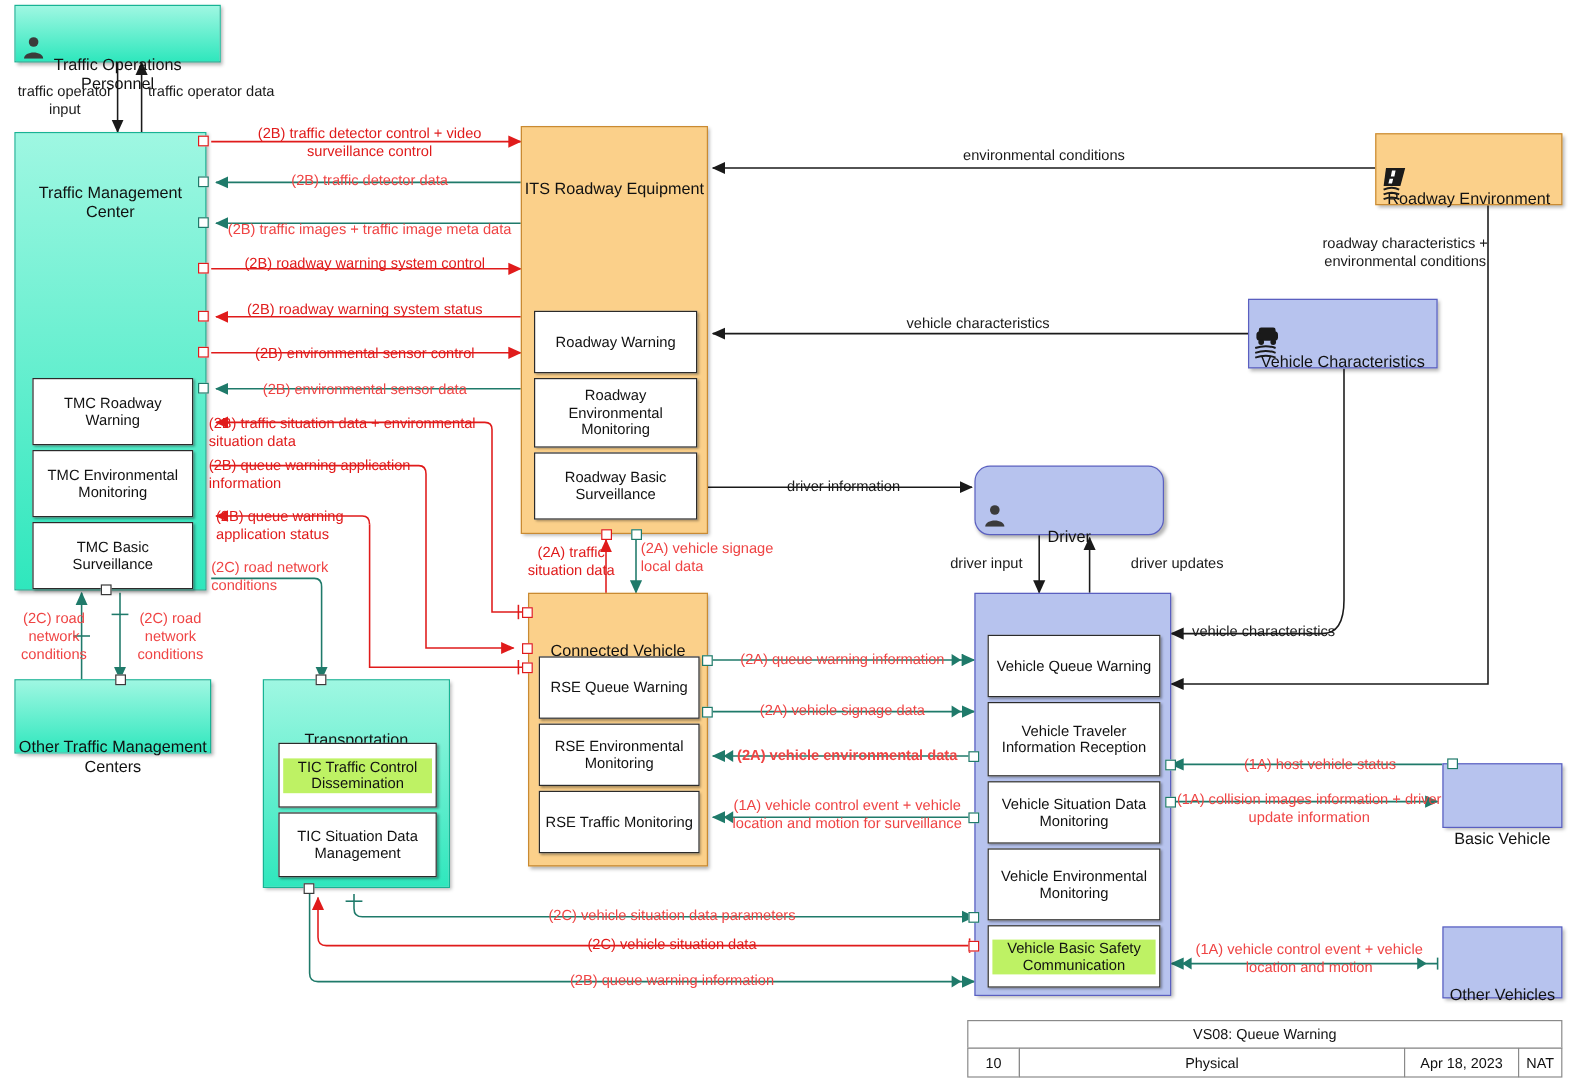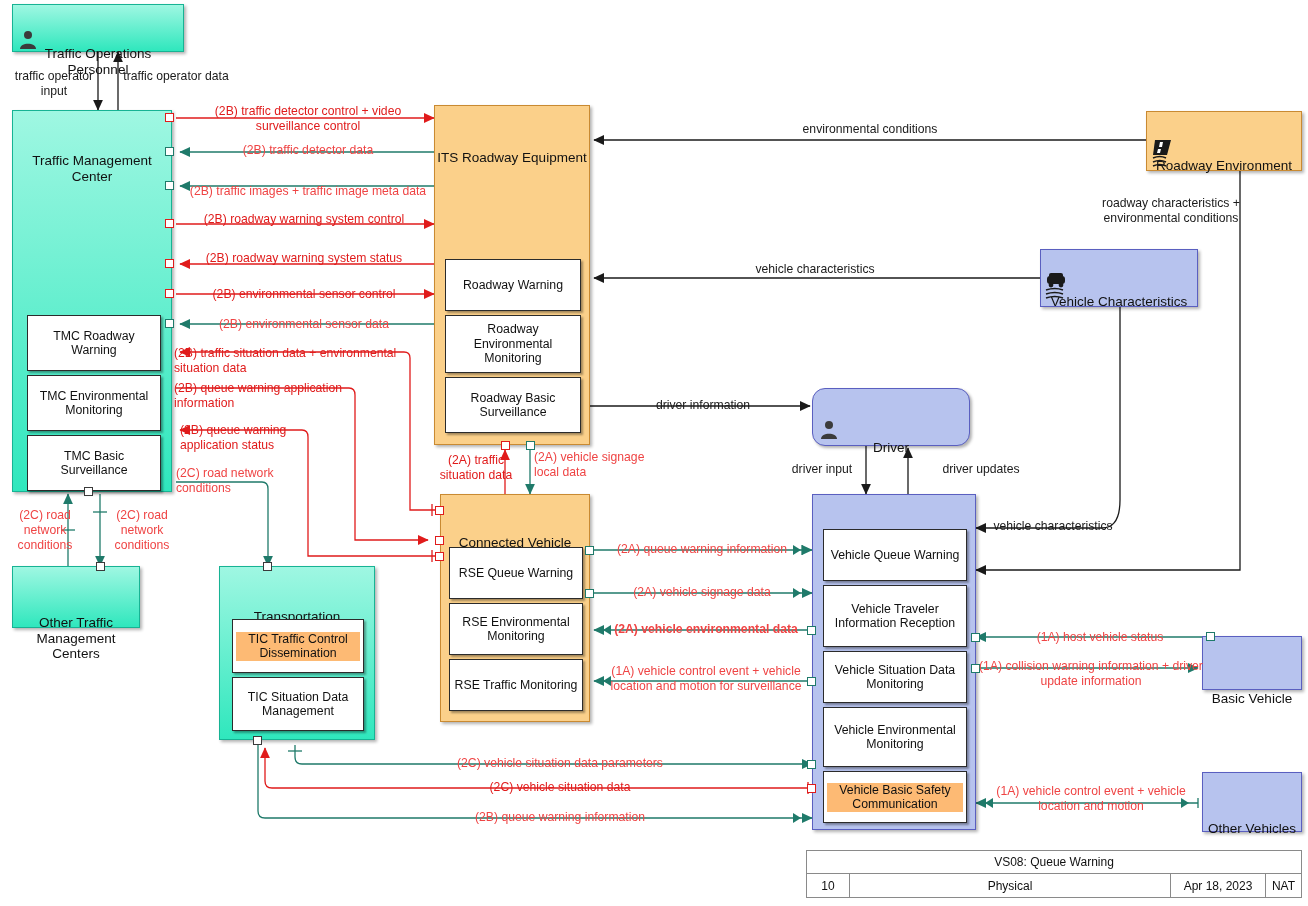--- a/index.html
+++ b/index.html
@@ -8,21 +8,21 @@
   .box{position:absolute;box-sizing:border-box;border:1px solid #5a5a8a;
        box-shadow:2px 2px 3px rgba(0,0,0,.30);}
   .teal{background:linear-gradient(180deg,#9ff7e2 0%,#2fe7bd 100%);border:1px solid #17b394;}
   .orange{background:#fbd08a;border:1px solid #c98a32;}
   .purple{background:#b7c3ee;border:1px solid #5a5fc0;}
   .ttl{position:absolute;left:0;right:0;text-align:center;font-size:13.5px;color:#111;line-height:1.15;margin-top:36px;}
   .sub{position:absolute;box-sizing:border-box;background:#fff;border:1.5px solid #2b2b2b;
        box-shadow:1.5px 1.5px 2px rgba(0,0,0,.35);display:flex;align-items:center;justify-content:center;
        text-align:center;font-size:12.3px;color:#111;line-height:1.18;padding:0 3px;}
   .sub span{display:inline-block;}
-  .hl{background:#fdba74;padding:0 2px;}
+  .hl{background:#bef264;padding:0 2px;}
   .lbl{position:absolute;font-size:12.2px;line-height:1.22;text-align:center;white-space:nowrap;}
   .lbl.w{white-space:normal;}
   .red{color:#e01b1b;}
   .grn{color:#ef4444;}
   .blk{color:#1a1a1a;}
   .port{position:absolute;width:9px;height:9px;box-sizing:border-box;background:#fff;}
   .pr{border:1.6px solid #e01b1b;}
   .pg{border:1.6px solid #1f7a6a;}
   .pk{border:1.6px solid #3a3a3a;}
   svg.wires{position:absolute;left:0;top:0;width:1308px;height:906px;pointer-events:none;}
@@ -146,21 +146,21 @@
   </div>
   <div class="port pr" style="left:165px;top:113px;"></div>
   <div class="port pg" style="left:165px;top:147px;"></div>
   <div class="port pg" style="left:165px;top:181px;"></div>
   <div class="port pr" style="left:165px;top:219px;"></div>
   <div class="port pr" style="left:165px;top:259px;"></div>
   <div class="port pr" style="left:165px;top:289px;"></div>
   <div class="port pg" style="left:165px;top:319px;"></div>
   <div class="port pk" style="left:84px;top:487px;"></div>
 
-  <div class="box teal" style="left:12px;top:566px;width:128px;height:62px;">
+  <div class="box teal" style="left:12px;top:566px;width:164px;height:62px;">
     <div class="ttl" style="top:12px;">Other Traffic Management Centers</div>
   </div>
   <div class="port pk" style="left:96px;top:562px;"></div>
 
   <div class="box teal" style="left:219px;top:566px;width:156px;height:174px;">
     <div class="ttl" style="top:6px;">Transportation Information Center</div>
     <div class="sub" style="left:12px;top:52px;width:132px;height:54px;">
       <span class="hl">TIC Traffic Control Dissemination</span>
       </div>
     <div class="sub" style="left:12px;top:110px;width:132px;height:54px;">
@@ -297,21 +297,21 @@
   <div class="lbl blk" style="left:600px;top:398px;width:206px;">driver information</div>
   <div class="lbl blk" style="left:776px;top:462px;width:92px;">driver input</div>
   <div class="lbl blk" style="left:908px;top:462px;width:106px;margin-left:20px;">driver updates</div>
 
   <div class="lbl grn" style="left:594px;top:542px;width:216px;">(2A) queue warning information</div>
   <div class="lbl grn" style="left:594px;top:585px;width:216px;">(2A) vehicle signage data</div>
   <div class="lbl grn" style="left:598px;top:622px;width:216px;font-weight:bold;">(2A) vehicle environmental data</div>
   <div class="lbl w grn" style="left:600px;top:664px;width:212px;">(1A) vehicle control event + vehicle location and motion for surveillance</div>
 
   <div class="lbl grn" style="left:1000px;top:630px;width:200px;">(1A) host vehicle status</div>
-  <div class="lbl w grn" style="left:978px;top:659px;width:226px;">(1A) collision warning information + driver update information</div>
+  <div class="lbl w grn" style="left:978px;top:659px;width:226px;">(1A) collision images information + driver update information</div>
   <div class="lbl w grn" style="left:984px;top:784px;width:214px;">(1A) vehicle control event + vehicle location and motion</div>
 
   <div class="lbl grn" style="left:320px;top:756px;width:480px;">(2C) vehicle situation data parameters</div>
   <div class="lbl red" style="left:320px;top:780px;width:480px;">(2C) vehicle situation data</div>
   <div class="lbl grn" style="left:320px;top:810px;width:480px;">(2B) queue warning information</div>
 
   <div style="position:absolute;left:806px;top:850px;width:496px;height:50px;">
     <div class="tb" style="left:0;top:0;width:496px;height:24px;">VS08: Queue Warning</div>
     <div class="tb" style="left:0;top:23px;width:44px;height:25px;">10</div>
     <div class="tb" style="left:43px;top:23px;width:322px;height:25px;">Physical</div>

